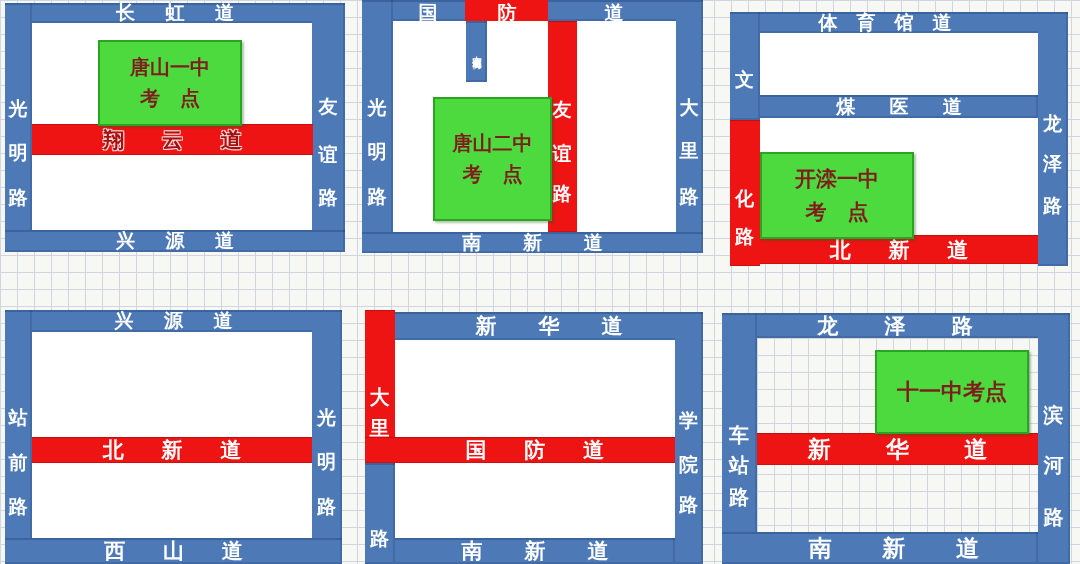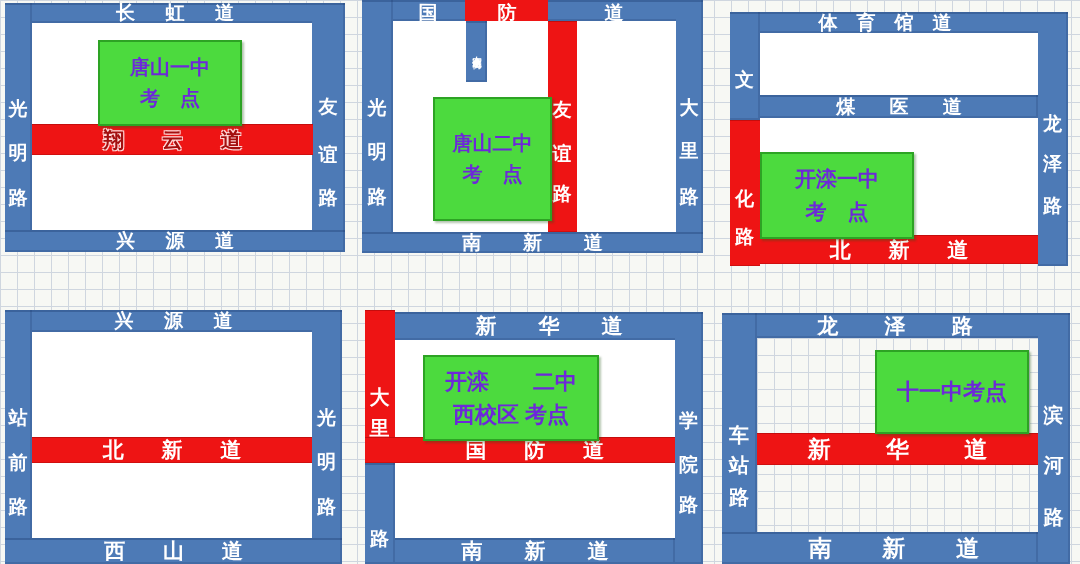--- a/index.html
+++ b/index.html
@@ -40,21 +40,21 @@
     font-size:9px;letter-spacing:1px;line-height:1;font-weight:bold;
   }
   .halo{
     color:#a40f0f;
     text-shadow:-1px -1px 0 #ffd9d9,1px -1px 0 #ffd9d9,-1px 1px 0 #ffd9d9,1px 1px 0 #ffd9d9;
   }
   .venue{
     position:absolute;background:#4cda3e;border:2px solid #2da324;
     box-shadow:2px 2px 2px rgba(40,90,30,0.35);
     display:flex;align-items:center;justify-content:center;
-    color:#6d28d9;font-weight:bold;text-align:center;
+    color:#7f1d1d;font-weight:bold;text-align:center;
     white-space:pre-wrap;line-height:1.55;
   }
   .seg{position:absolute;}
   .abschar{position:absolute;transform:translateX(-50%);font-weight:bold;color:#fff;font-size:19px;}
 </style>
 </head>
 <body>
 
 <div class="stage">
 
@@ -168,24 +168,20 @@
     </div>
     <div class="bar" style="left:310px;top:2px;width:28px;height:252px;">
       <span class="vlabel" style="letter-spacing:2.2em;padding-top:2.2em;">学院路</span>
     </div>
     <div class="bar red" style="left:0;top:127px;width:310px;height:26px;">
       <span class="hlabel" style="letter-spacing:1.8em;padding-left:3.2em;font-size:21px;font-family:Liberation Serif, serif;">国防道</span>
     </div>
     <div class="bar" style="left:30px;top:228px;width:280px;height:26px;">
       <span class="hlabel" style="letter-spacing:2.0em;padding-left:2.0em;font-size:21px;">南新道</span>
     </div>
-    <div class="venue" style="left:58px;top:45px;width:172px;height:82px;font-size:22px;line-height:1.5;">
-      <span>开滦　　二中
-西校区 考点</span>
-    </div>
   </div>
 
   <div class="panel" style="left:722px;top:313px;width:348px;height:251px;">
     <div class="interior gridded" style="left:35px;top:25px;width:281px;height:194px;"></div>
     <div class="bar" style="left:0;top:0;width:346px;height:25px;">
       <span class="hlabel" style="letter-spacing:2.2em;padding-left:2.2em;font-size:21px;">龙泽路</span>
     </div>
     <div class="bar" style="left:0;top:0;width:35px;height:251px;">
       <span class="vlabel" style="letter-spacing:1.6em;padding-top:1.6em;font-size:20px;">车站路</span>
     </div>

